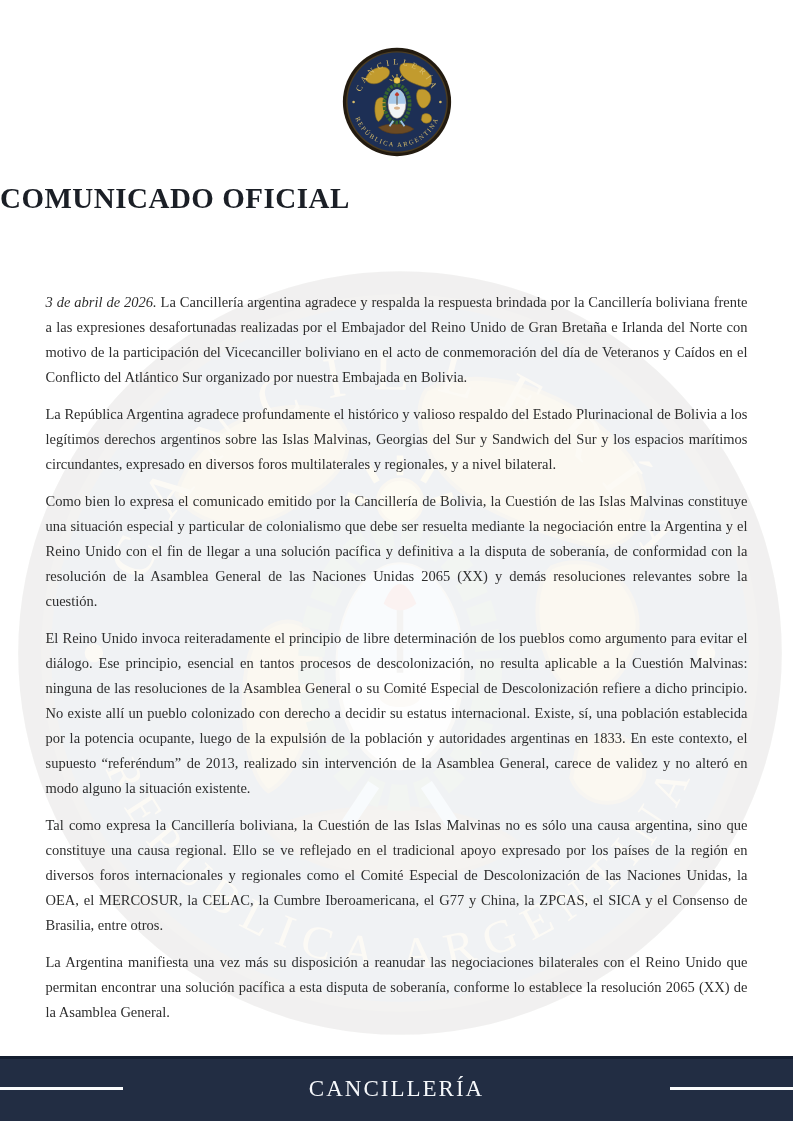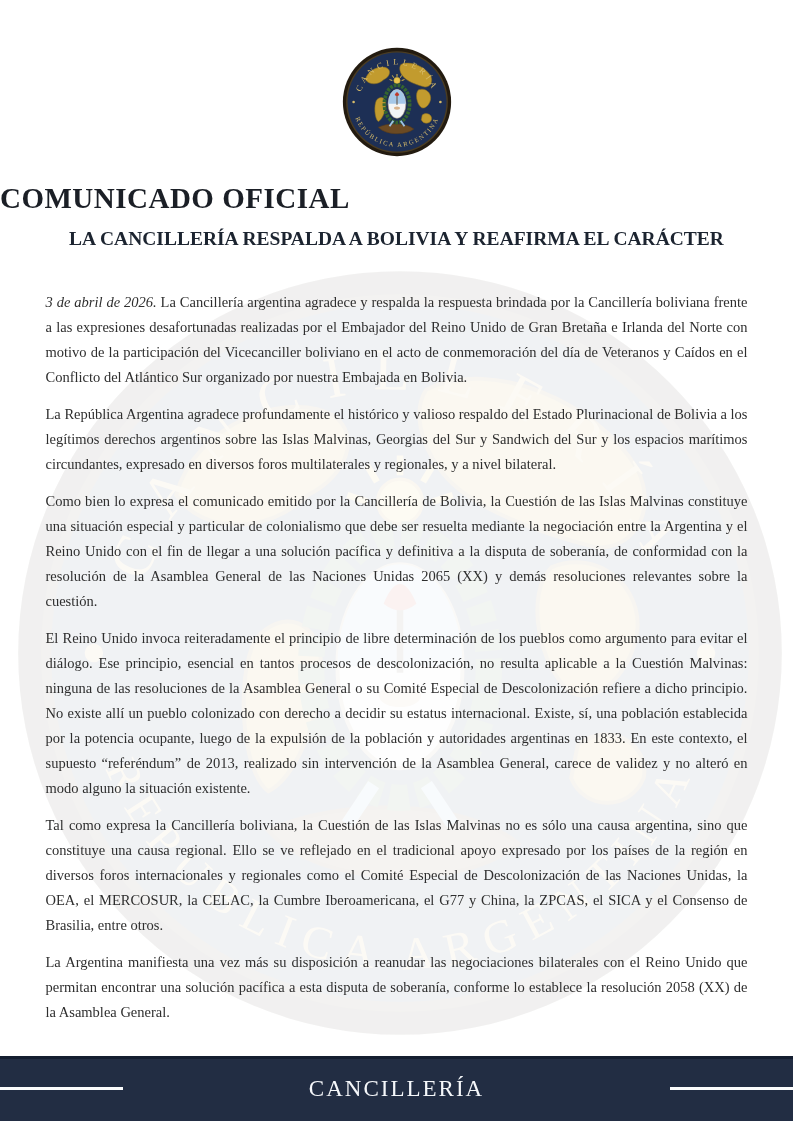--- a/index.html
+++ b/index.html
@@ -141,30 +141,30 @@
 
     <div class="logo">
       <svg viewBox="0 0 120 120">
         <use href="#seal-art"></use>
       </svg>
     </div>
 
     <h1 class="title">COMUNICADO OFICIAL</h1>
 
     <h2 class="subtitle">
-      <span>LA CANCILLERÍA RESPALDA A BOLIVIA Y REAFIRMA EL CARÁCTER</span><br>
+      <br>
     </h2>
 
     <div class="body-text">
       <p><em>3 de abril de 2026.</em> <span>La Cancillería argentina agradece y respalda la respuesta brindada por la Cancillería boliviana frente a las expresiones desafortunadas realizadas por el Embajador del Reino Unido de Gran Bretaña e Irlanda del Norte con motivo de la participación del Vicecanciller boliviano en el acto de conmemoración del día de Veteranos y Caídos en el Conflicto del Atlántico Sur organizado por nuestra Embajada en Bolivia.</span></p>
       <p>La República Argentina agradece profundamente el histórico y valioso respaldo del Estado Plurinacional de Bolivia a los legítimos derechos argentinos sobre las Islas Malvinas, Georgias del Sur y Sandwich del Sur y los espacios marítimos circundantes, expresado en diversos foros multilaterales y regionales, y a nivel bilateral.</p>
       <p>Como bien lo expresa el comunicado emitido por la Cancillería de Bolivia, la Cuestión de las Islas Malvinas constituye una situación especial y particular de colonialismo que debe ser resuelta mediante la negociación entre la Argentina y el Reino Unido con el fin de llegar a una solución pacífica y definitiva a la disputa de soberanía, de conformidad con la resolución de la Asamblea General de las Naciones Unidas 2065 (XX) y demás resoluciones relevantes sobre la cuestión.</p>
       <p>El Reino Unido invoca reiteradamente el principio de libre determinación de los pueblos como argumento para evitar el diálogo. Ese principio, esencial en tantos procesos de descolonización, no resulta aplicable a la Cuestión Malvinas: ninguna de las resoluciones de la Asamblea General o su Comité Especial de Descolonización refiere a dicho principio. No existe allí un pueblo colonizado con derecho a decidir su estatus internacional. Existe, sí, una población establecida por la potencia ocupante, luego de la expulsión de la población y autoridades argentinas en 1833. En este contexto, el supuesto “referéndum” de 2013, realizado sin intervención de la Asamblea General, carece de validez y no alteró en modo alguno la situación existente.</p>
       <p>Tal como expresa la Cancillería boliviana, la Cuestión de las Islas Malvinas no es sólo una causa argentina, sino que constituye una causa regional. Ello se ve reflejado en el tradicional apoyo expresado por los países de la región en diversos foros internacionales y regionales como el Comité Especial de Descolonización de las Naciones Unidas, la OEA, el MERCOSUR, la CELAC, la Cumbre Iberoamericana, el G77 y China, la ZPCAS, el SICA y el Consenso de Brasilia, entre otros.</p>
-      <p>La Argentina manifiesta una vez más su disposición a reanudar las negociaciones bilaterales con el Reino Unido que permitan encontrar una solución pacífica a esta disputa de soberanía, conforme lo establece la resolución 2058 (XX) de la Asamblea General.</p>
+      <p>La Argentina manifiesta una vez más su disposición a reanudar las negociaciones bilaterales con el Reino Unido que permitan encontrar una solución pacífica a esta disputa de soberanía, conforme lo establece la resolución 2065 (XX) de la Asamblea General.</p>
     </div>
 
   </div>
 
   <div class="footer">
     <span class="footer-rule left"></span>
     <span class="footer-label">CANCILLERÍA</span>
     <span class="footer-rule right"></span>
   </div>
 

